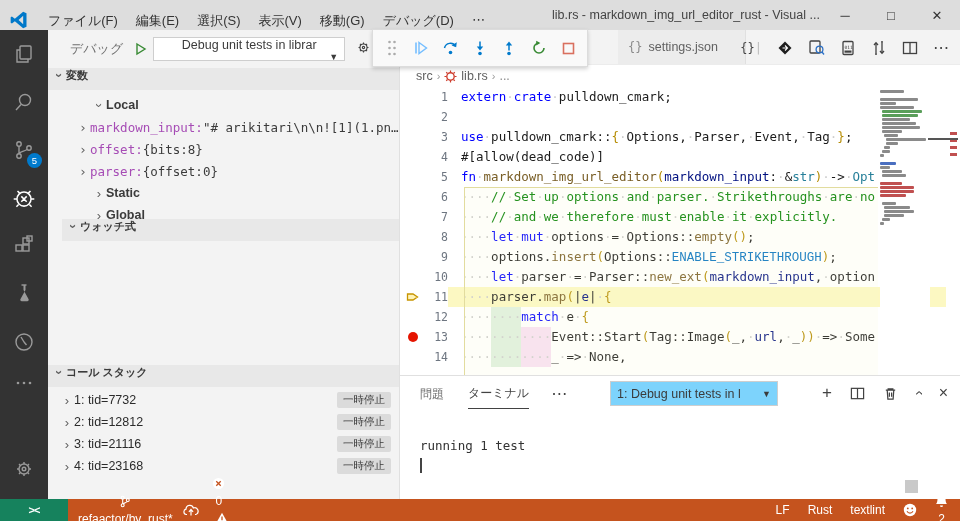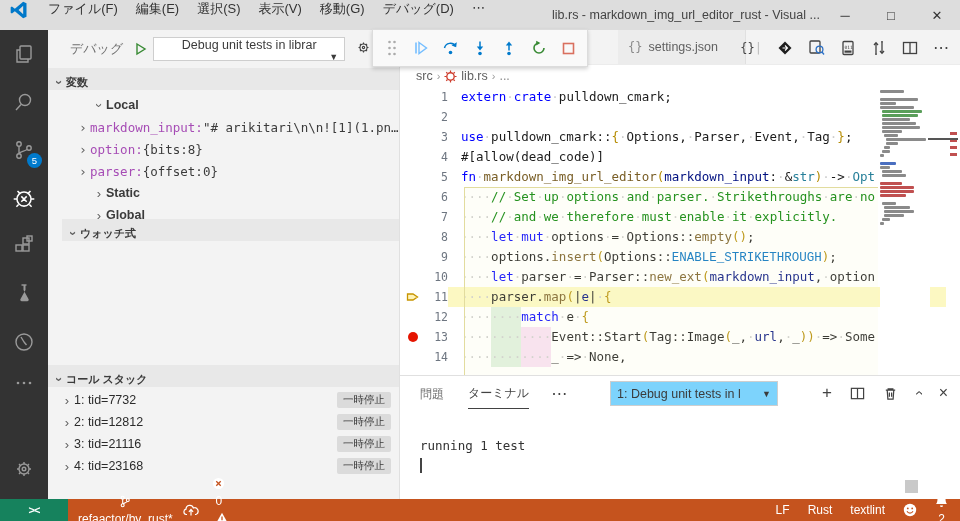--- a/index.html
+++ b/index.html
@@ -1,19 +1,19 @@
 <!DOCTYPE html>
 <html style="--statusbar-debugging: #C5531E; --remote-indicator: #16825D; --badge: #007ACC; --breakpoint: #E51400; --stackframe-highlight: #FCF8C2; --keyword: #0000FF; --comment: #008000; --type: #267F99; --function: #795E26; --variable: #001080; --constant: #0070C1; --bracket-gold: #B58B00;"><head>
 <meta charset="utf-8">
 <style>
   *{box-sizing:border-box;margin:0;padding:0;}
   html,body{width:960px;height:521px;overflow:hidden;}
   body{position:relative;font-family:"Liberation Sans","DejaVu Sans",sans-serif;background:#fff;color:#333;}
   
-  .titlebar{position:absolute;top:0;left:0;right:0;height:30px;background:#DDDDDD;display:flex;align-items:flex-start;font-size:13px;color:#333;z-index:40;}
+  .titlebar{position:absolute;top:0;left:0;right:0;height:30px;background:#DDDDDD;display:flex;align-items:flex-end;font-size:13px;color:#333;z-index:40;}
   .vslogo{width:20px;height:20px;margin:0 10px 0 9px;flex:none;}
   .menu-item{padding:0 9px;cursor:default;}
   .win-title{position:absolute;left:552px;top:0;height:30px;line-height:30px;font-size:12.5px;color:#444;white-space:nowrap;}
   .win-controls{position:absolute;right:0;top:0;height:30px;display:flex;}
   .win-btn{width:46px;height:30px;display:flex;align-items:center;justify-content:center;font-size:13px;color:#333;}
   
   .activitybar{position:absolute;top:30px;left:0;width:48px;bottom:22px;background:#333333;display:flex;flex-direction:column;align-items:center;z-index:30;}
   .act-item{width:48px;height:48px;display:flex;align-items:center;justify-content:center;position:relative;color:#9a9a9a;}
   .act-item.active{color:#ffffff;}
   .act-item svg{stroke:currentColor;fill:none;stroke-width:1.4;}
@@ -21,21 +21,21 @@
   .act-spacer{flex:1;}
   .act-dots{height:34px;}
   
   .sidebar{position:absolute;top:30px;left:48px;width:352px;bottom:22px;background:#F3F3F3;overflow:hidden;border-right:1px solid #E0E0E0;font-size:13px;}
   .side-toolbar{position:absolute;top:0;left:0;right:0;height:38px;display:flex;align-items:center;padding:0 8px 0 22px;}
   .side-toolbar .lbl{color:#6F6F6F;margin-right:8px;}
   .play-btn{width:20px;height:22px;display:flex;align-items:center;justify-content:center;margin-right:2px;}
   .cfg-select{height:24px;width:192px;background:#fff;border:1px solid #CECECE;display:flex;align-items:center;font-size:12.5px;color:#3B3B3B;padding:0 6px;white-space:nowrap;overflow:hidden;flex-direction:column;}
   .cfg-select .arr{margin-left:auto;font-size:9px;color:#3B3B3B;padding-left:4px;}
   .gear16{margin-left:10px;color:#424242;}
-  .sec-header{height:22px;background:#E8E8E8;display:flex;align-items:flex-end;font-size:11px;font-weight:bold;color:#3B3B3B;padding-left:4px;}
+  .sec-header{height:22px;background:#E8E8E8;display:flex;align-items:flex-start;font-size:11px;font-weight:bold;color:#3B3B3B;padding-left:4px;}
   .chev{display:inline-block;width:14px;text-align:center;color:#616161;font-size:13px;transform:none;flex:none;}
   .chev.exp{transform:rotate(90deg);}
   .var-section{position:absolute;top:38px;left:0;right:0;}
   .tree-row{height:22px;display:flex;align-items:center;white-space:nowrap;overflow:hidden;}
   .tree-row.lvl1{padding-left:12px;margin-left:32px;}
   .tree-row.lvl2{padding-left:28px;}
   .grp-label{font-weight:bold;color:#3B3B3B;font-size:12.5px;}
   .mono{font-family:"DejaVu Sans Mono","Liberation Mono",monospace;font-size:12.5px;}
   .var-name{color:#A64CB5;}
   .var-val{color:#3B3B3B;}
@@ -223,21 +223,21 @@
           <span class="chev exp">›</span>
           <span class="grp-label">Local</span>
         </div>
         <div class="tree-row lvl2 mono">
           <span class="chev">›</span>
           <span class="var-name">markdown_input: </span>
           <span class="var-val">"# arikitari\n\n![1](1.pn…</span>
         </div>
         <div class="tree-row lvl2 mono">
           <span class="chev">›</span>
-          <span class="var-name">option: </span>
+          <span class="var-name">offset: </span>
           <span class="var-val">{bits:8}</span>
         </div>
         <div class="tree-row lvl2 mono">
           <span class="chev">›</span>
           <span class="var-name">parser: </span>
           <span class="var-val">{offset:0}</span>
         </div>
         <div class="tree-row lvl1">
           <span class="chev">›</span>
           <span class="grp-label">Static</span>

